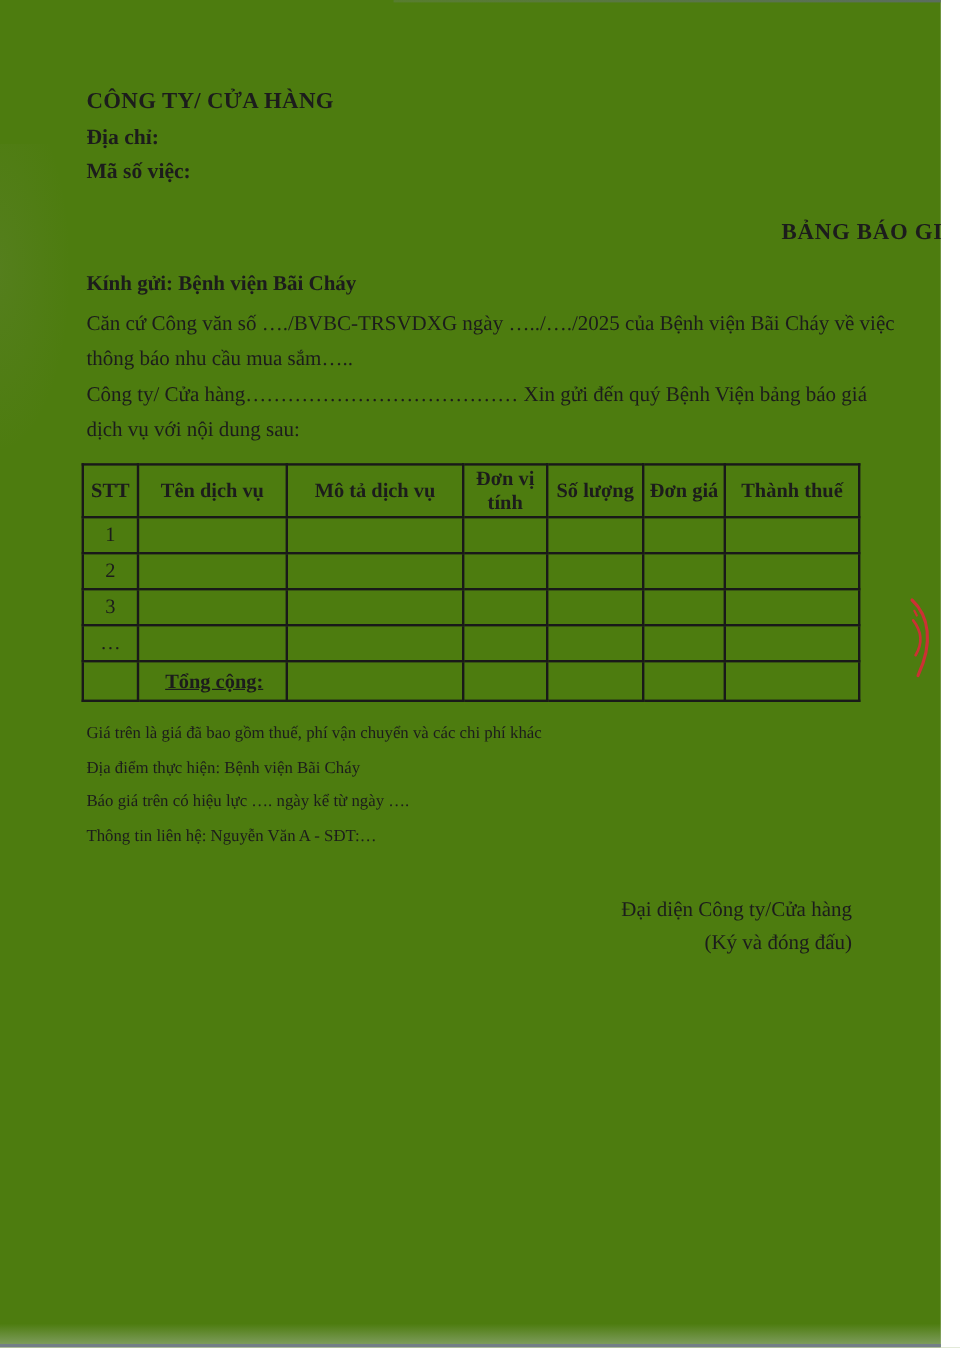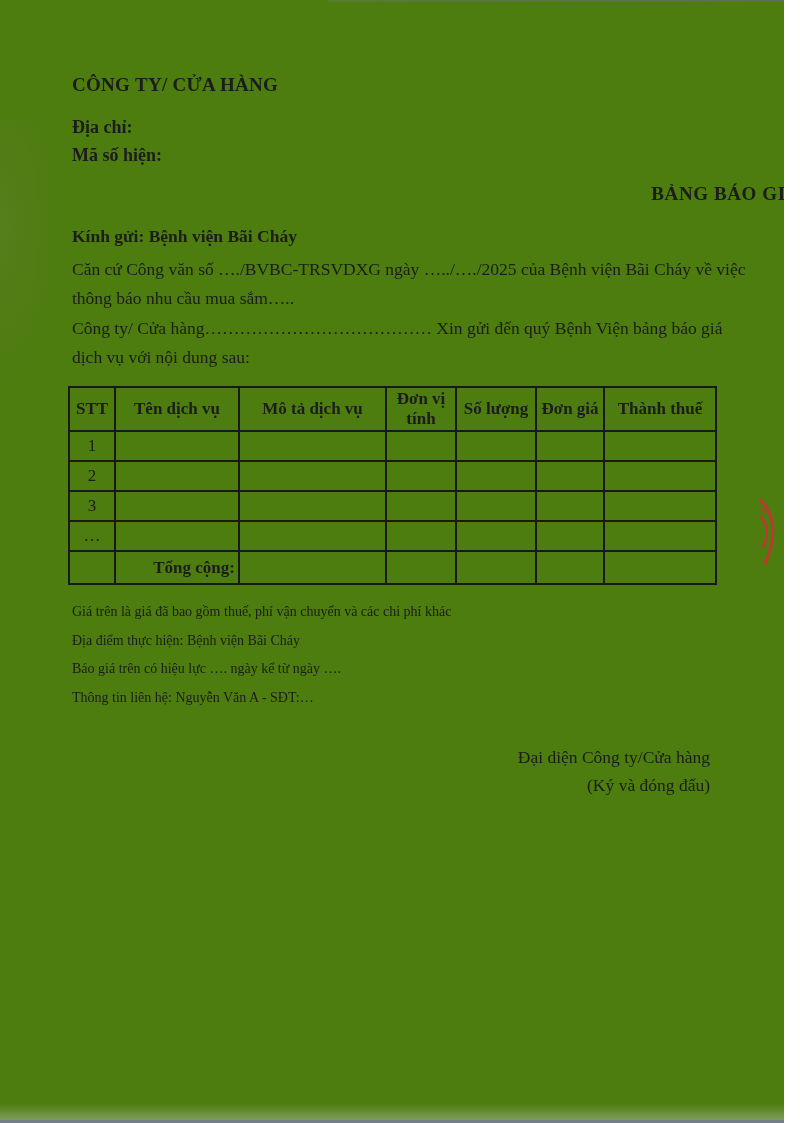--- a/index.html
+++ b/index.html
@@ -27,21 +27,21 @@
     position:absolute; left:0; bottom:0; width:800px; height:20px;
     background:linear-gradient(to bottom, rgba(205,210,216,0) 0%, rgba(200,206,213,0.45) 100%);
   }
   .edge-bottom-line {
     position:absolute; left:0; bottom:0; width:800px; height:3px;
     background:#747e88;
   }
   
   .company-block { position:absolute; left:72px; top:74px; font-weight:bold; font-size:18px; }
   .company-name { font-size:19px; letter-spacing:0.3px; }
-  .company-address { margin-top:21px; }
+  .company-address { margin-top:8px; }
   .company-tax { margin-top:7px; }
 
   .doc-title {
     position:absolute; left:0; top:183px; width:800px;
     text-align:right; font-weight:bold; font-size:19px; letter-spacing:0.6px;
   }
   .recipient { position:absolute; left:72px; top:226px; font-weight:bold; font-size:17.5px; }
 
   .para { position:absolute; left:72px; width:674px; font-size:17.5px; line-height:29px; }
   .para-1 { top:255px; }
@@ -52,21 +52,21 @@
     border-collapse:collapse; table-layout:fixed;
     font-size:17px;
   }
   .quote-table th, .quote-table td {
     border:2px solid #191919; padding:1px 3px; overflow:hidden;
   }
   .quote-table th { font-weight:bold; text-align:center; line-height:20px; height:44px; }
   .quote-table td { height:30px; text-align:center; }
   .quote-table tr.total-row td { height:33px; }
   .quote-table td.total-cell {
-    text-align:right; font-weight:bold; padding-left:6px;
+    text-align:center; font-weight:bold; text-decoration:underline; padding-left:6px;
   }
   .col-stt{width:46px;} .col-ten{width:124px;} .col-mota{width:147px;}
   .col-dvt{width:70px;} .col-sl{width:80px;} .col-dg{width:68px;} .col-tt{width:112px;}
 
   .notes { position:absolute; left:72px; top:598px; width:680px; font-size:14px; line-height:28.5px; }
   .signature {
     position:absolute; left:430px; top:743px; width:280px;
     text-align:right; font-size:17.5px; line-height:28px;
   }
   .red-pen-mark { position:absolute; left:748px; top:497px; width:40px; height:72px; }
@@ -74,21 +74,21 @@
 </head>
 <body>
 
 <div class="page">
 
   <div class="scan-smudge"></div>
 
   <div class="company-block">
     <div class="company-name">CÔNG TY/ CỬA HÀNG</div>
     <div class="company-address">Địa chỉ:</div>
-    <div class="company-tax">Mã số hiện:</div>
+    <div class="company-tax">Mã số việc:</div>
   </div>
 
   <div class="doc-title">BẢNG BÁO GIÁ</div>
 
   <div class="recipient">Kính gửi: Bệnh viện Bãi Cháy</div>
 
   <div class="para para-1">Căn cứ Công văn số  …./BVBC-TRSVDXG ngày …../…./2025 của Bệnh viện Bãi Cháy về việc thông báo nhu cầu mua sắm…..</div>
   <div class="para para-2">Công ty/ Cửa hàng………………………………… Xin gửi đến quý Bệnh Viện bảng báo giá dịch vụ với nội dung sau:</div>
 
   <table class="quote-table">

